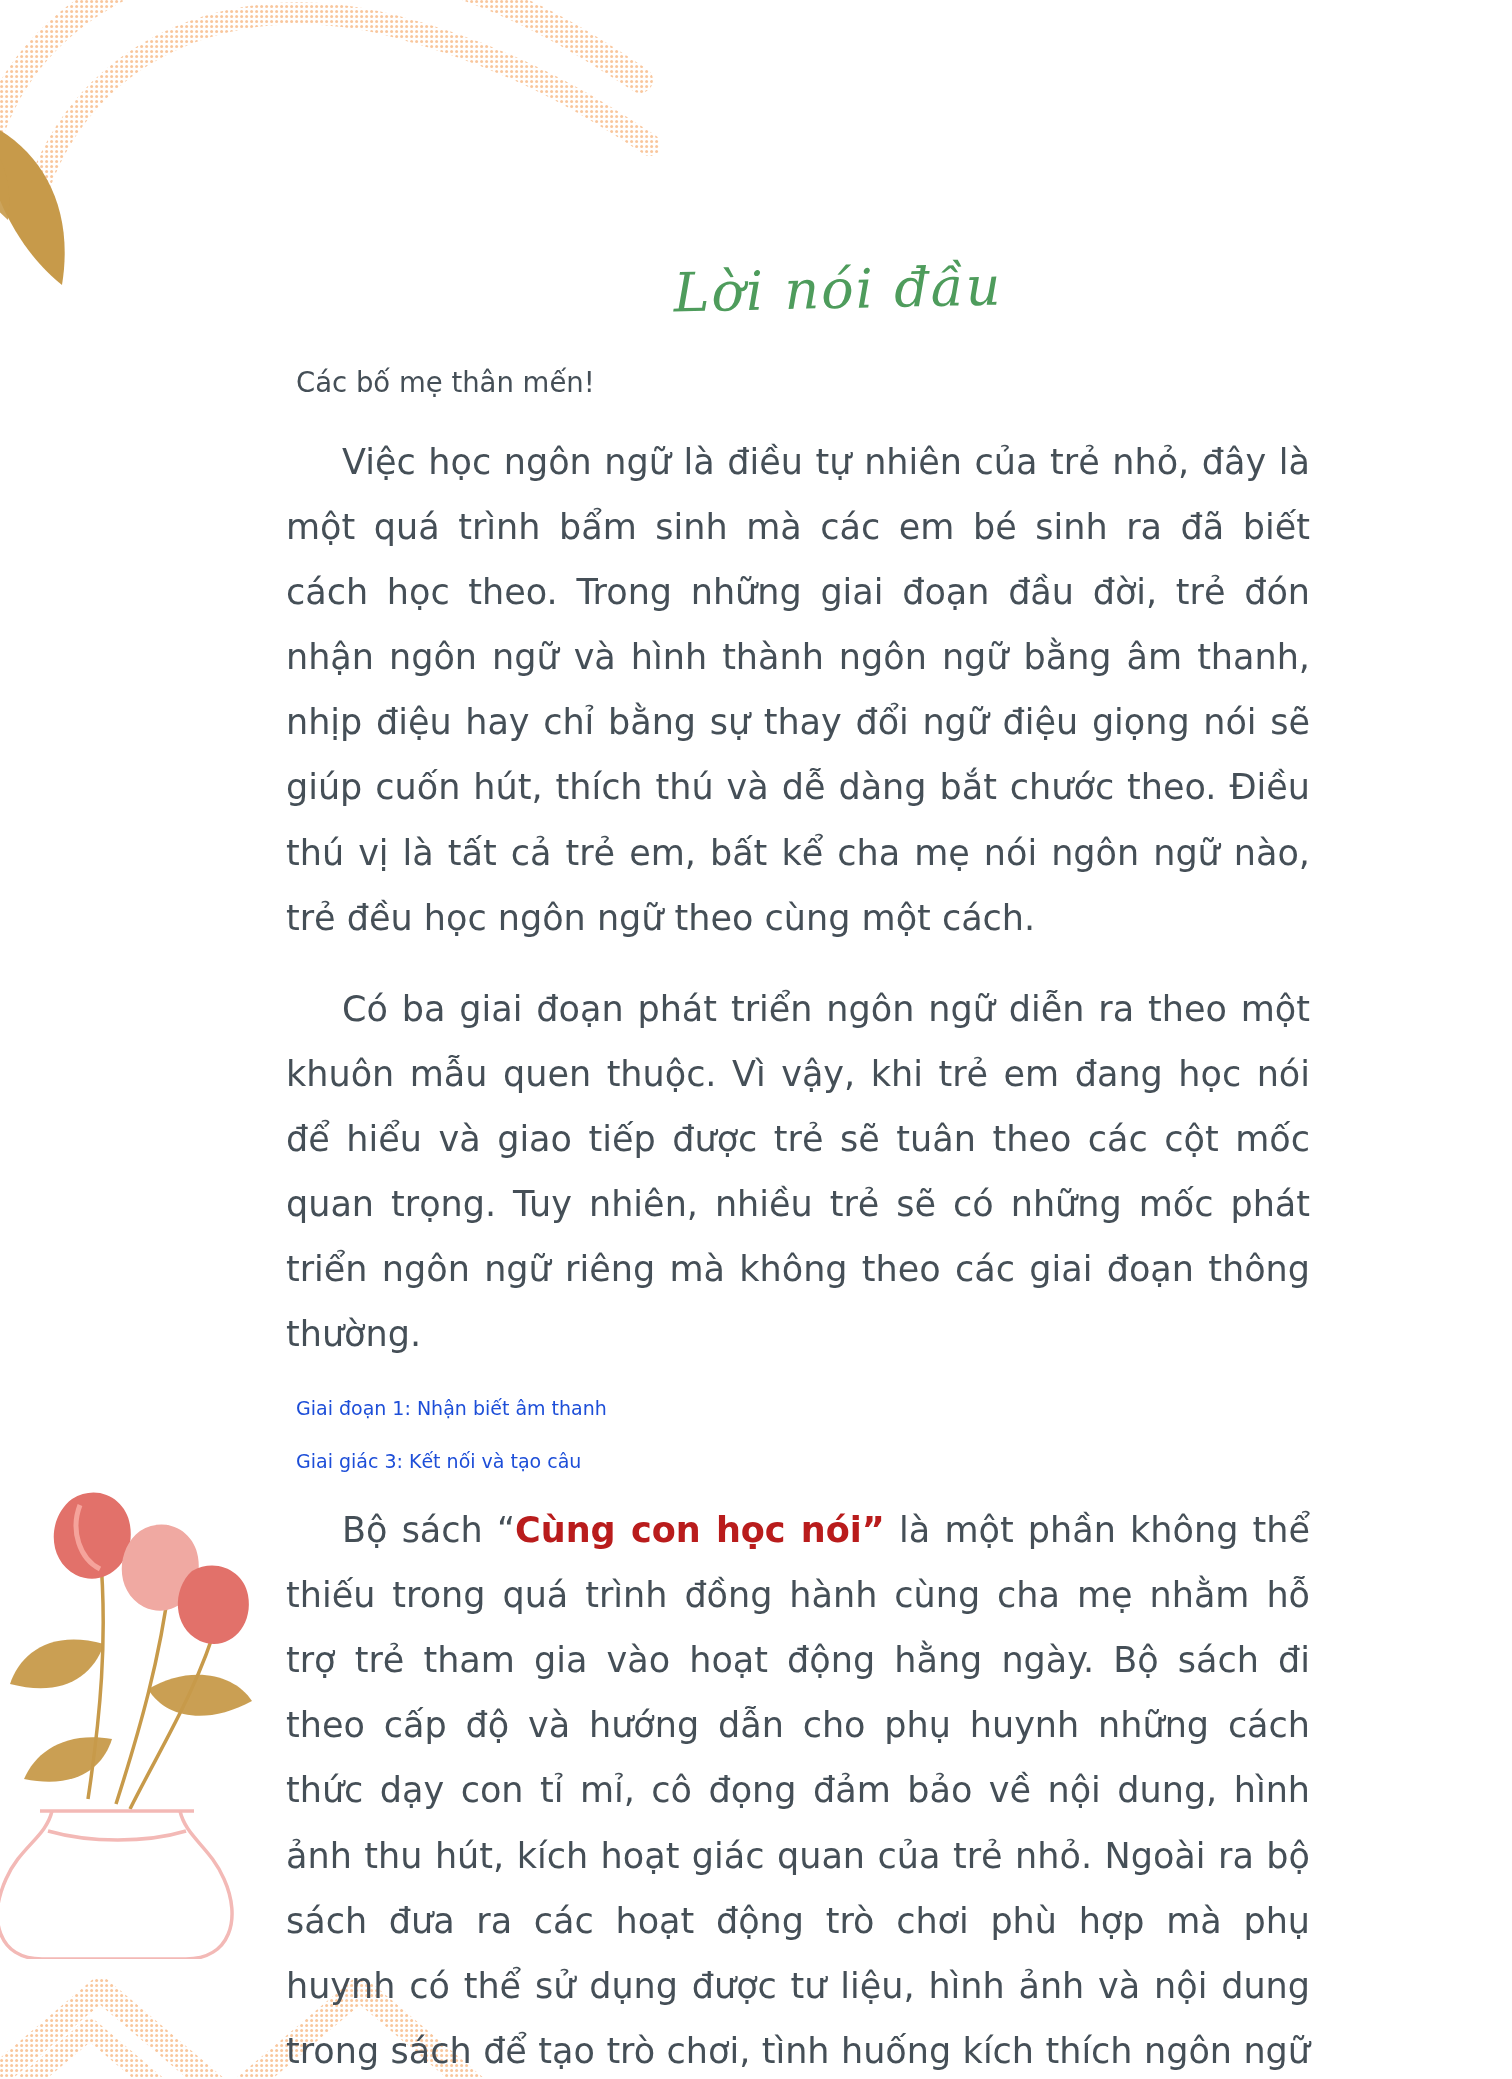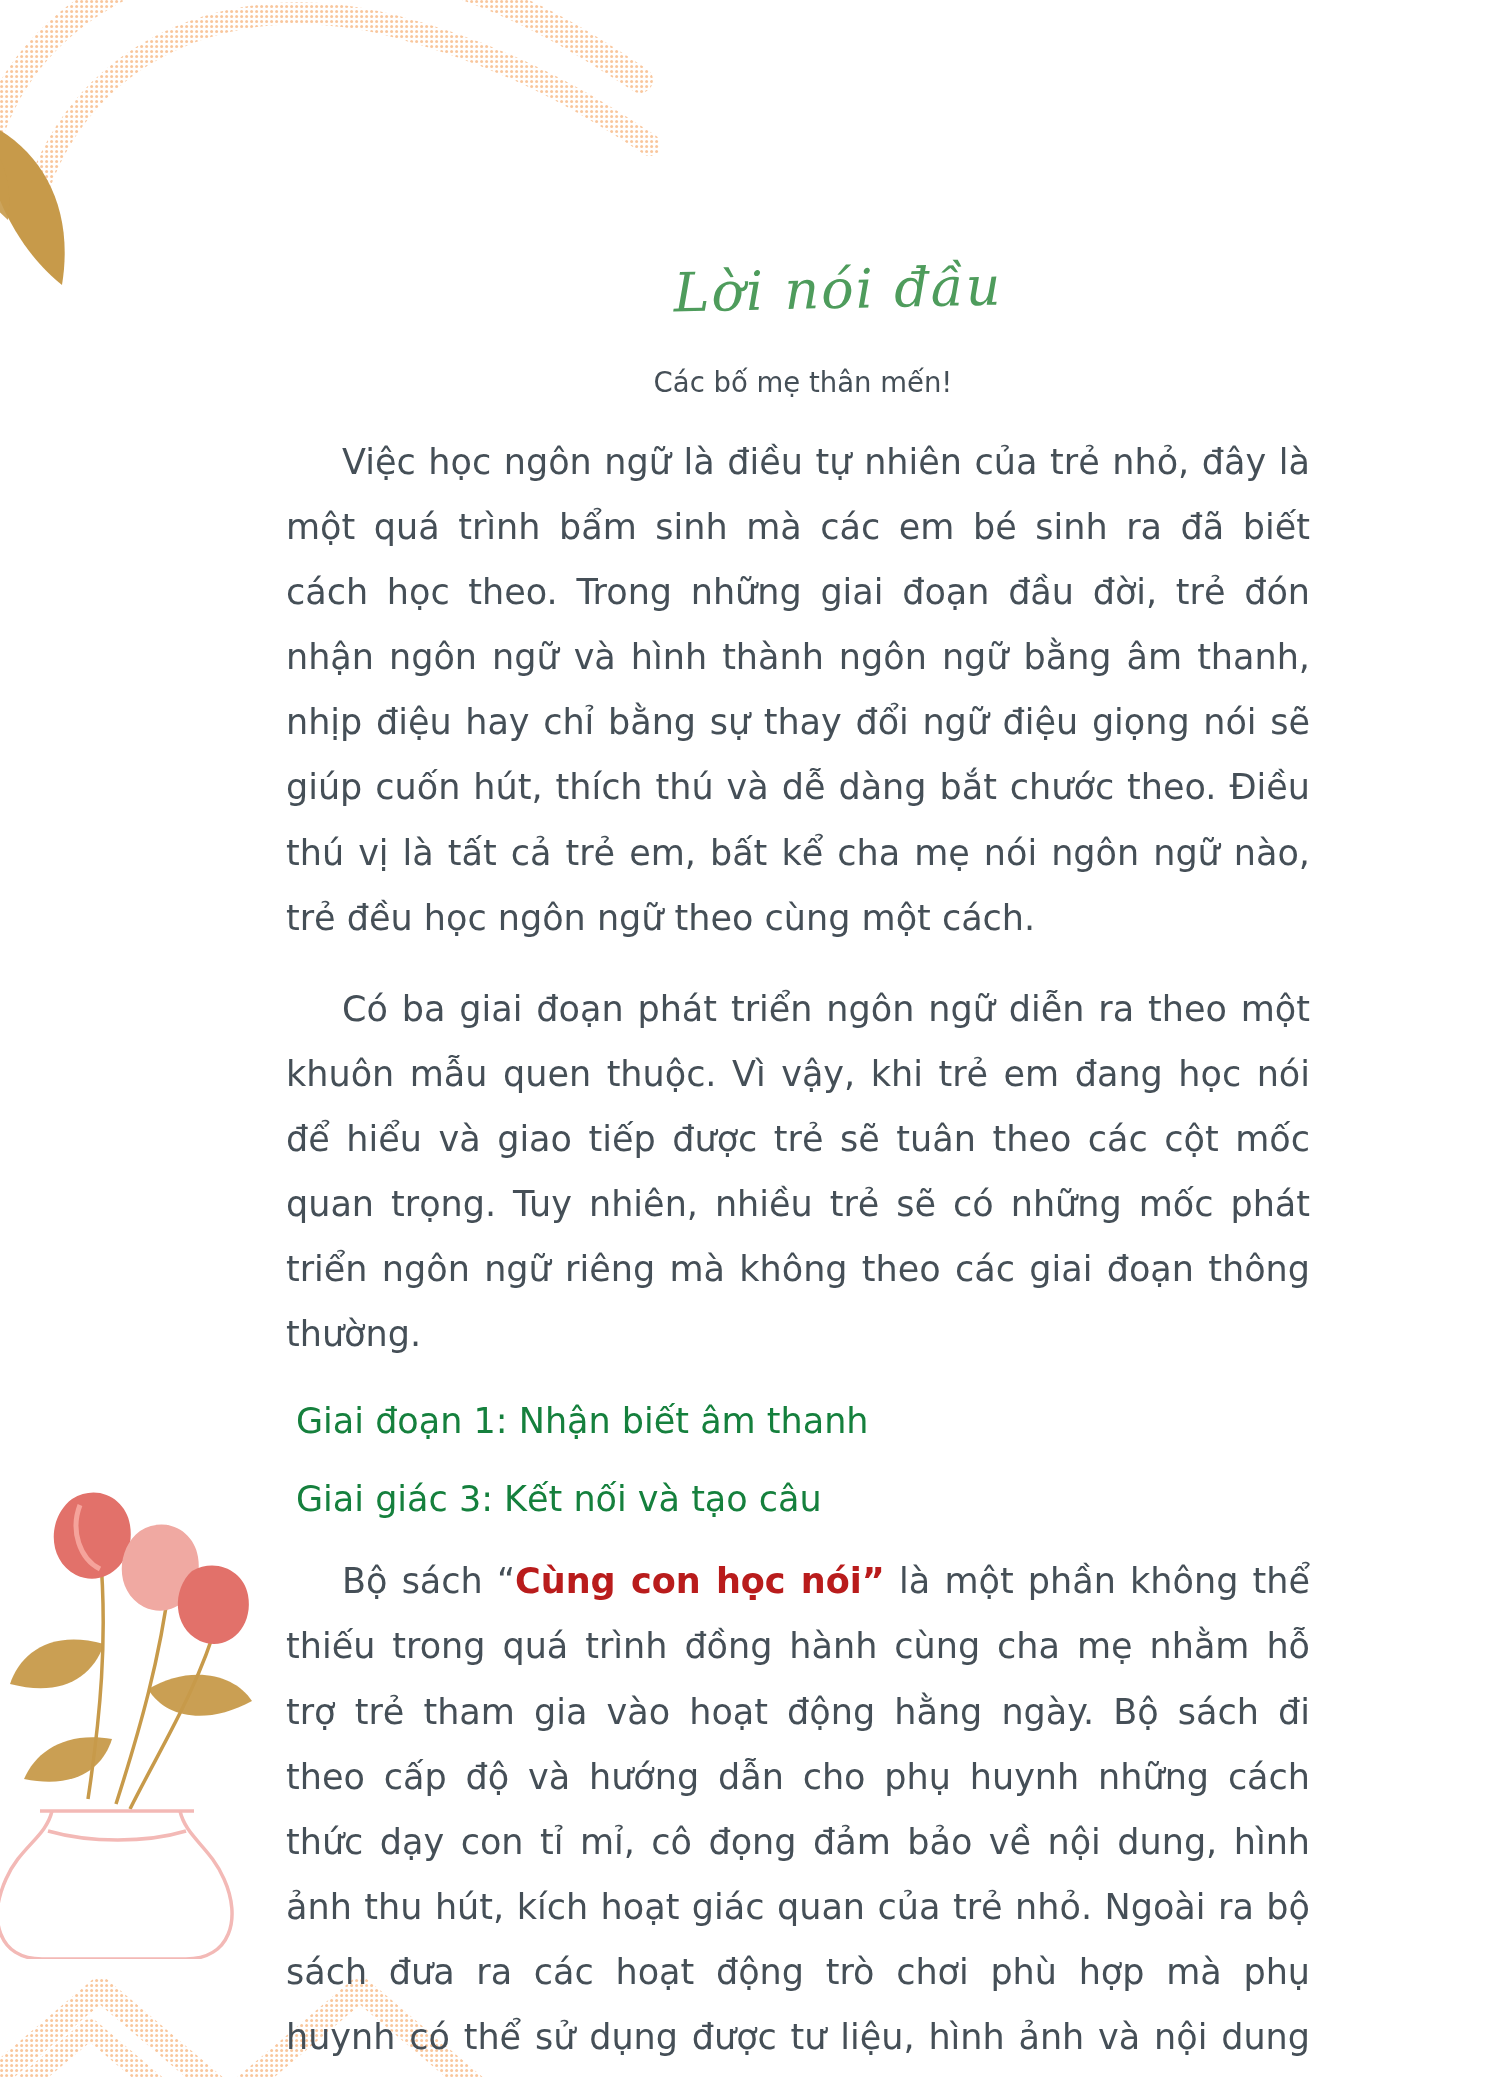--- a/index.html
+++ b/index.html
@@ -58,33 +58,32 @@
     margin: 0 0 26px 0;
     font-family: "DejaVu Sans", "Liberation Sans", sans-serif;
     font-size: 35px;
     line-height: 1.86;
     color: #454f57;
     text-align: justify;
     text-indent: 56px;
   }
   p.stage {
     margin: 0 0 22px 0;
-    font-size: 35px;
+    font-size: 19px;
     line-height: 1.6;
-    color: #15803d;
+    color: #1d4ed8;
     text-indent: 0;
     padding-left: 10px;
   }
   p.greeting {
     margin: 0 0 26px 0;
     font-size: 27.5px;
     line-height: 1.6;
     color: #454f57;
     padding-left: 10px;
-    text-align: center;
   }
   .bold { font-weight: bold; color: #b91c1c; }
   p.heading-bold {
     margin: 34px 0 22px 0;
     font-size: 27.5px;
     font-weight: bold;
     color: #36414a;
     padding-left: 10px;
   }
   p.volume {

